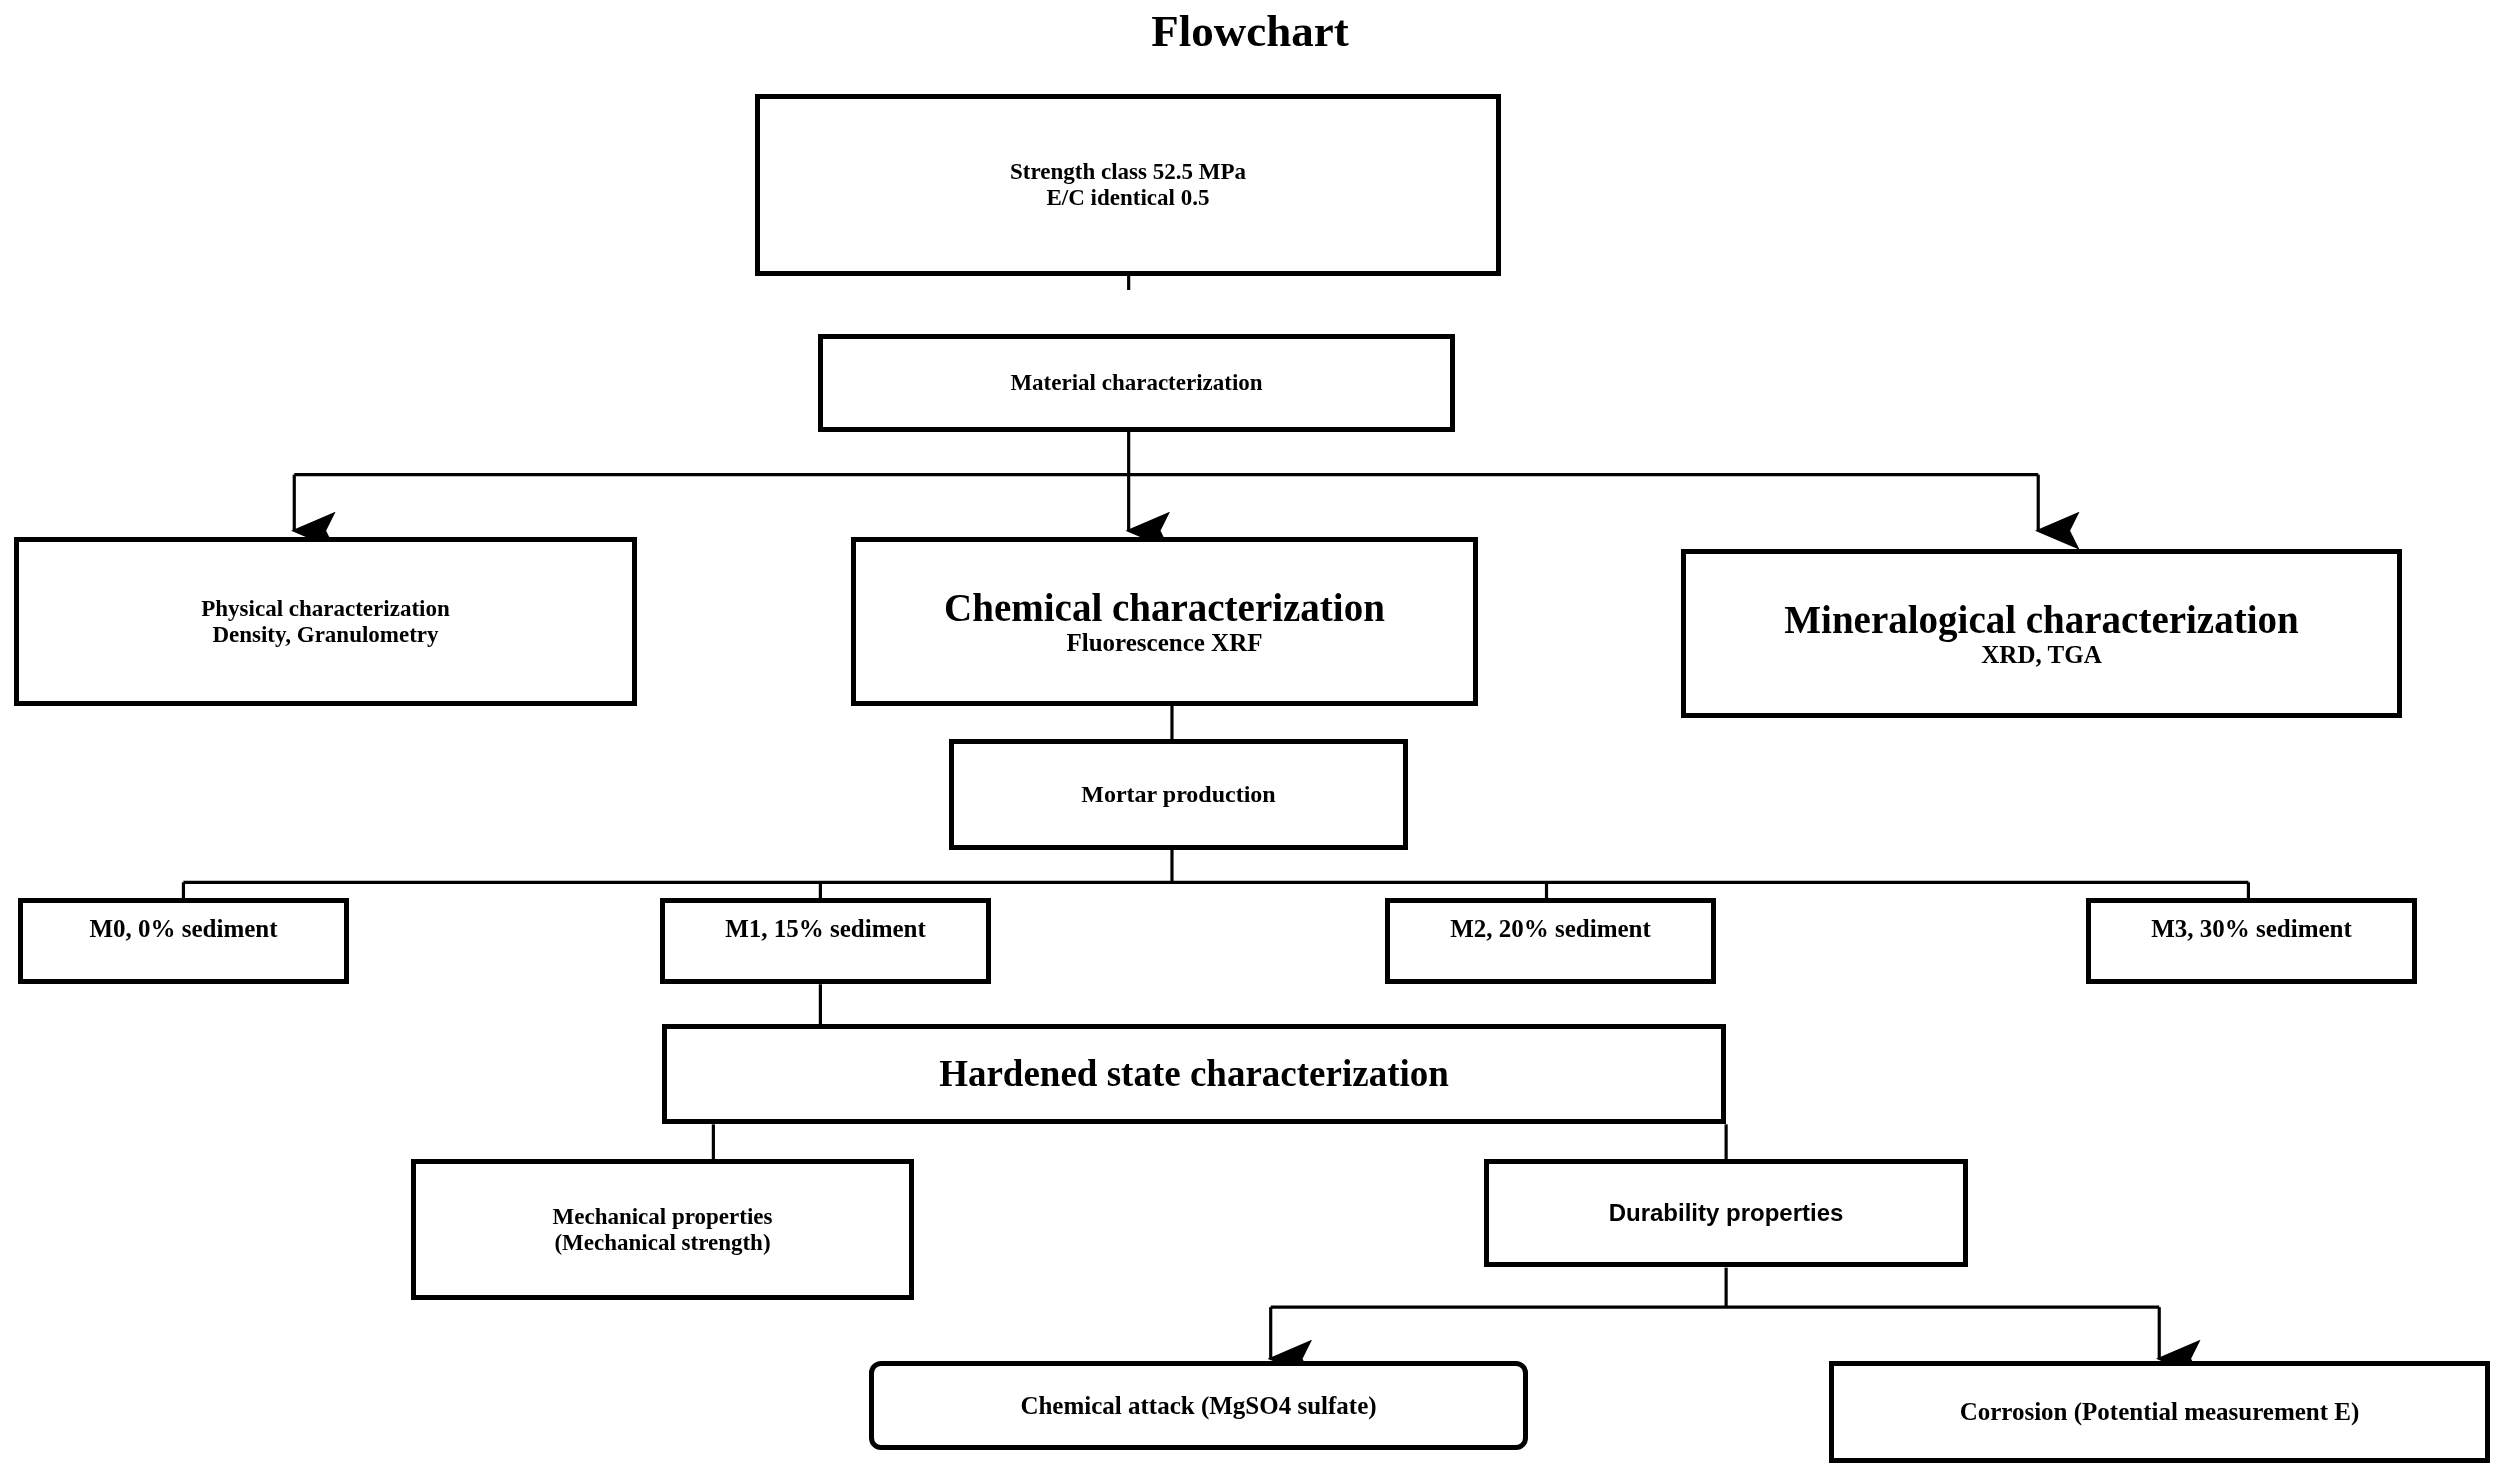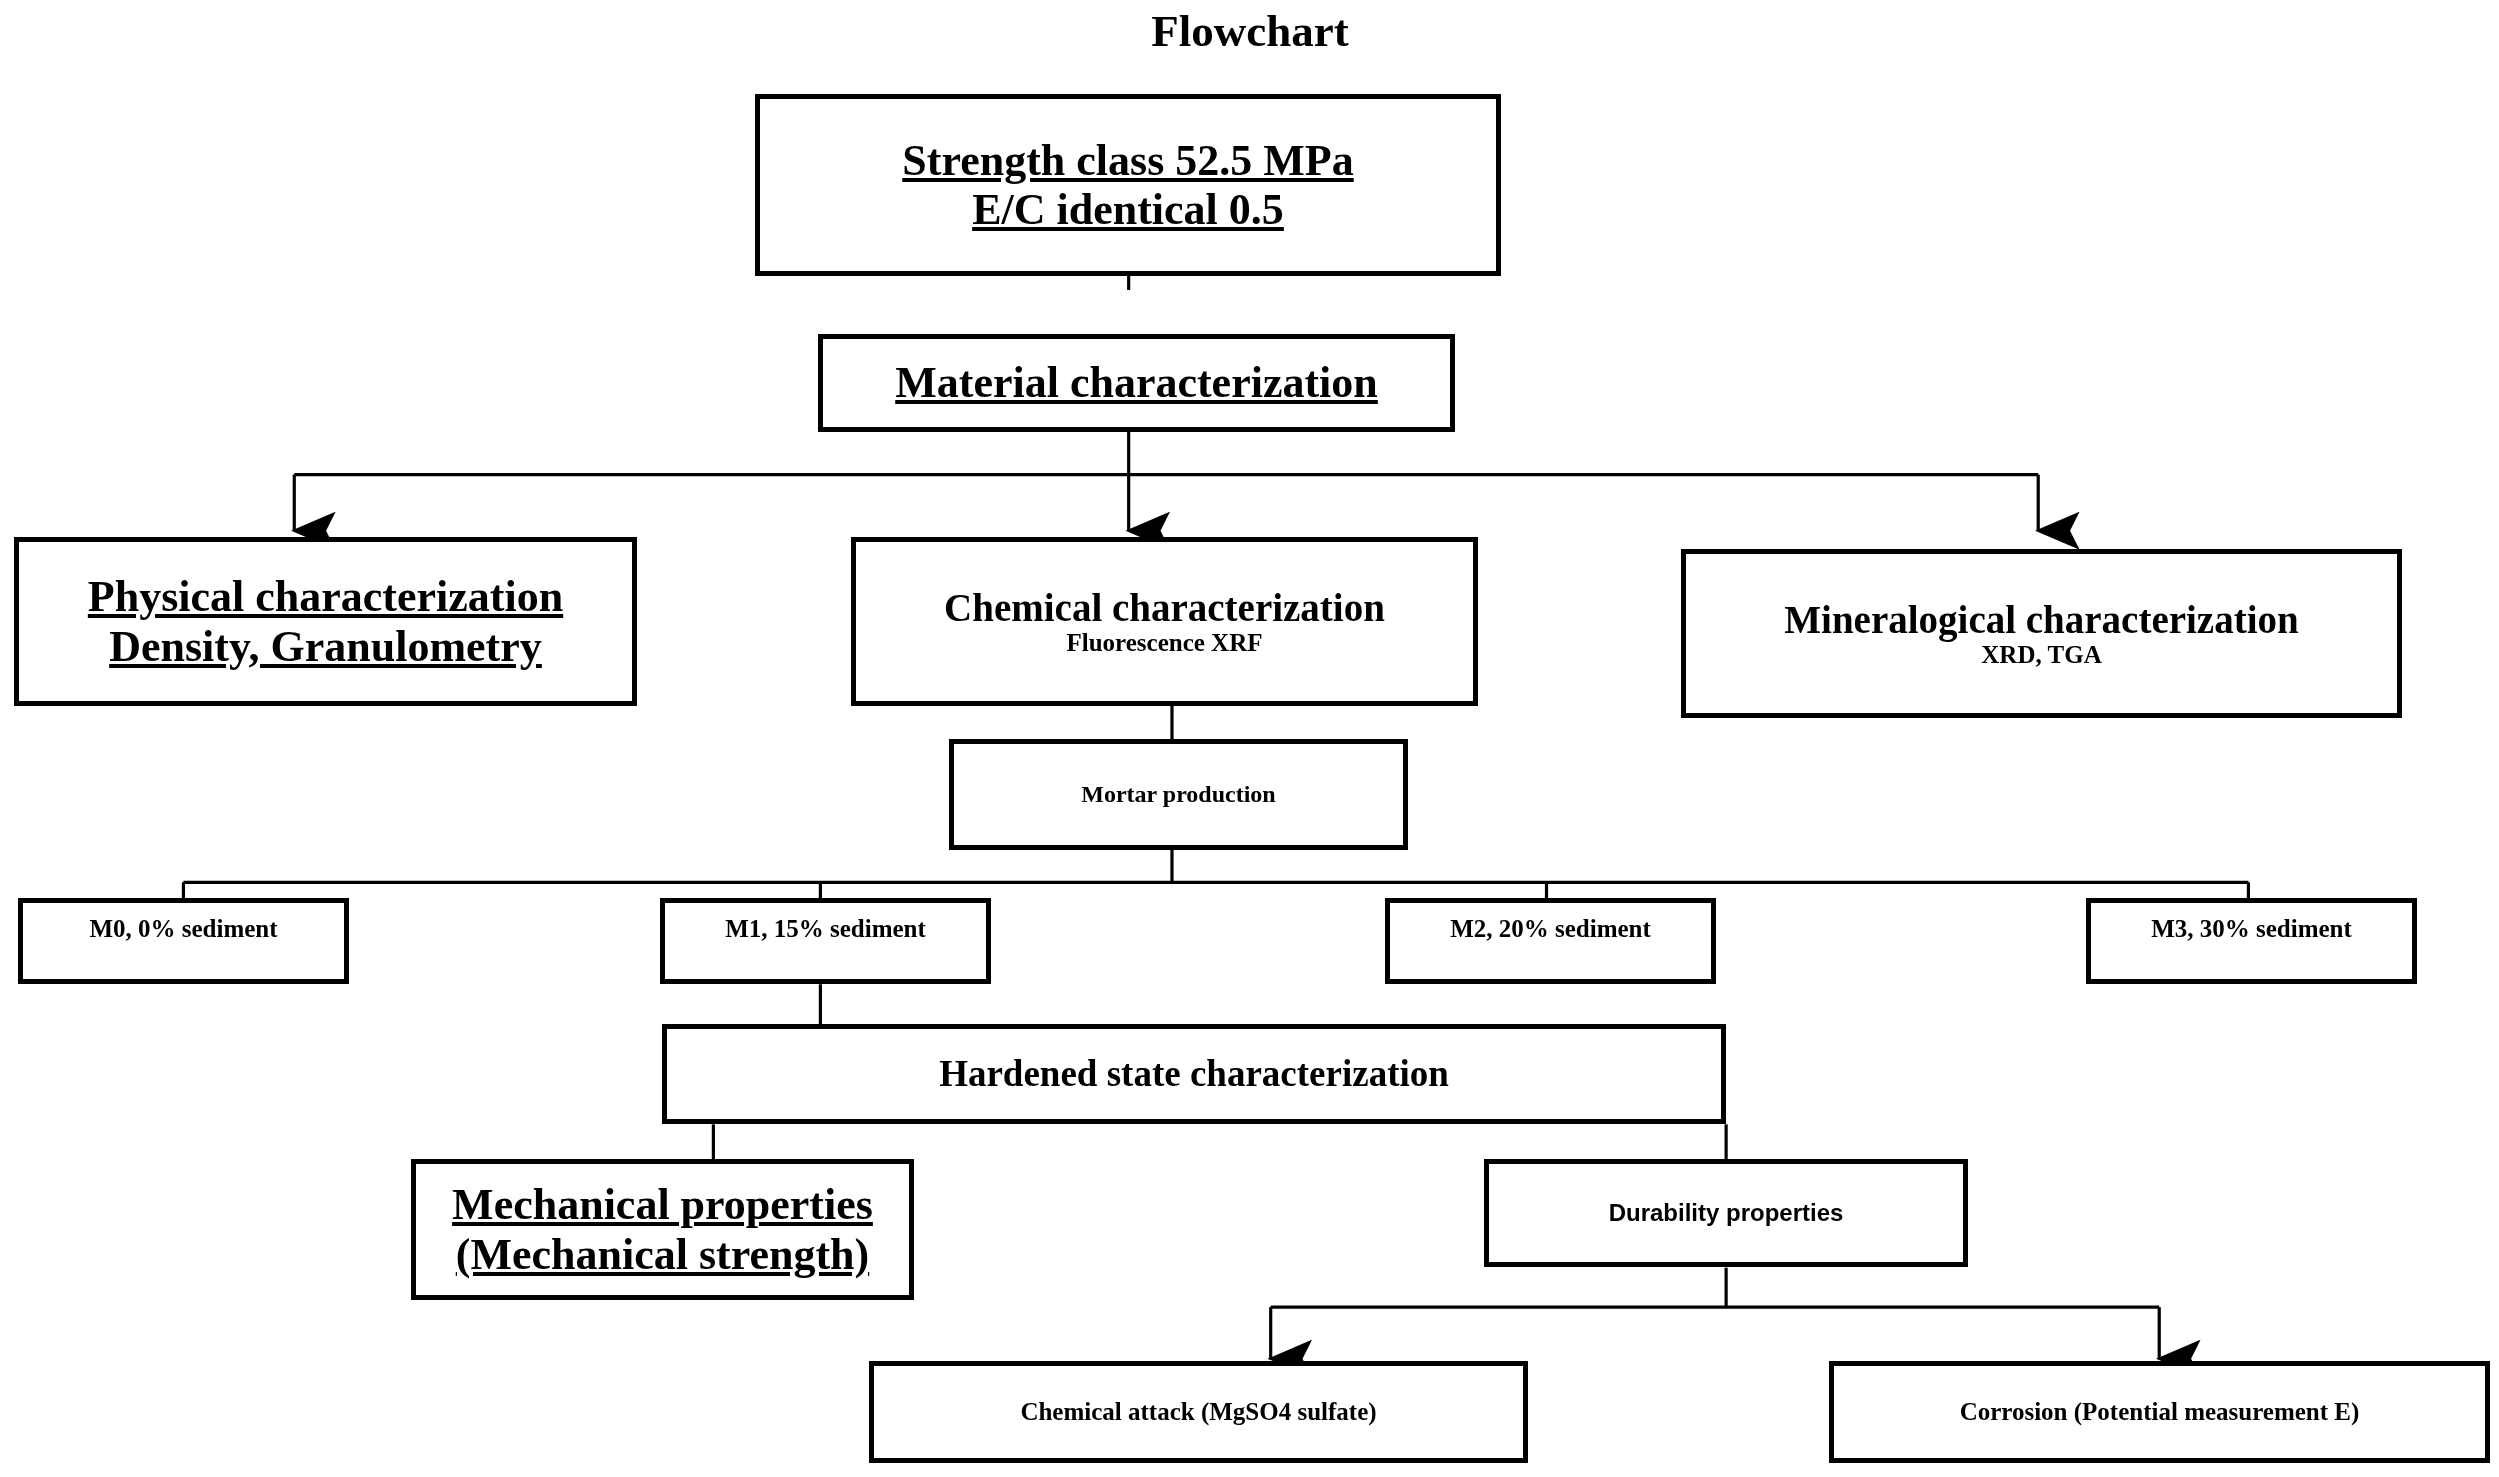--- a/index.html
+++ b/index.html
@@ -40,21 +40,21 @@
     justify-content: flex-start;
     padding-top: 11.5px;
   }
   .line {
     display: block;
     white-space: nowrap;
     line-height: 1.12;
   }
   .t-xl   { font-size: 39px; font-weight: 700; }
   .t-lg   { font-size: 37px; font-weight: 700; }
-  .t-md   { font-size: 44px; font-weight: 700; text-decoration: underline; }
+  .t-md   { font-size: 23px; font-weight: 700; }
   .t-sm   { font-size: 25px; font-weight: 700; }
   .t-xs   { font-size: 24px; font-weight: 700; }
   .sans   { font-family: "Liberation Sans", "DejaVu Sans", sans-serif; }
   #chart-title {
     position: absolute;
     left: 0;
     top: 5.1px;
     width: 2500px;
     text-align: center;
     font-size: 45px;
@@ -155,21 +155,21 @@
 
   <div class="node" style="left:411px; top:1159px; width:503px; height:141px;">
     <span class="line t-md">Mechanical properties</span>
     <span class="line t-md">(Mechanical strength)</span>
   </div>
 
   <div class="node" style="left:1484px; top:1159px; width:484px; height:108px;justify-content:center;">
     <span class="line t-xs sans">Durability properties</span>
   </div>
 
-  <div class="node" style="left:869px; top:1361px; width:659px; height:102px;">
+  <div class="node" style="left:869px; top:1361px; width:659px; height:89px;border-radius:12px;">
     <span class="line t-sm">Chemical attack (MgSO4 sulfate)</span>
   </div>
 
   <div class="node" style="left:1829px; top:1361px; width:661px; height:102px;">
     <span class="line t-sm">Corrosion (Potential measurement E)</span>
   </div>
 
 </div>
 
 

